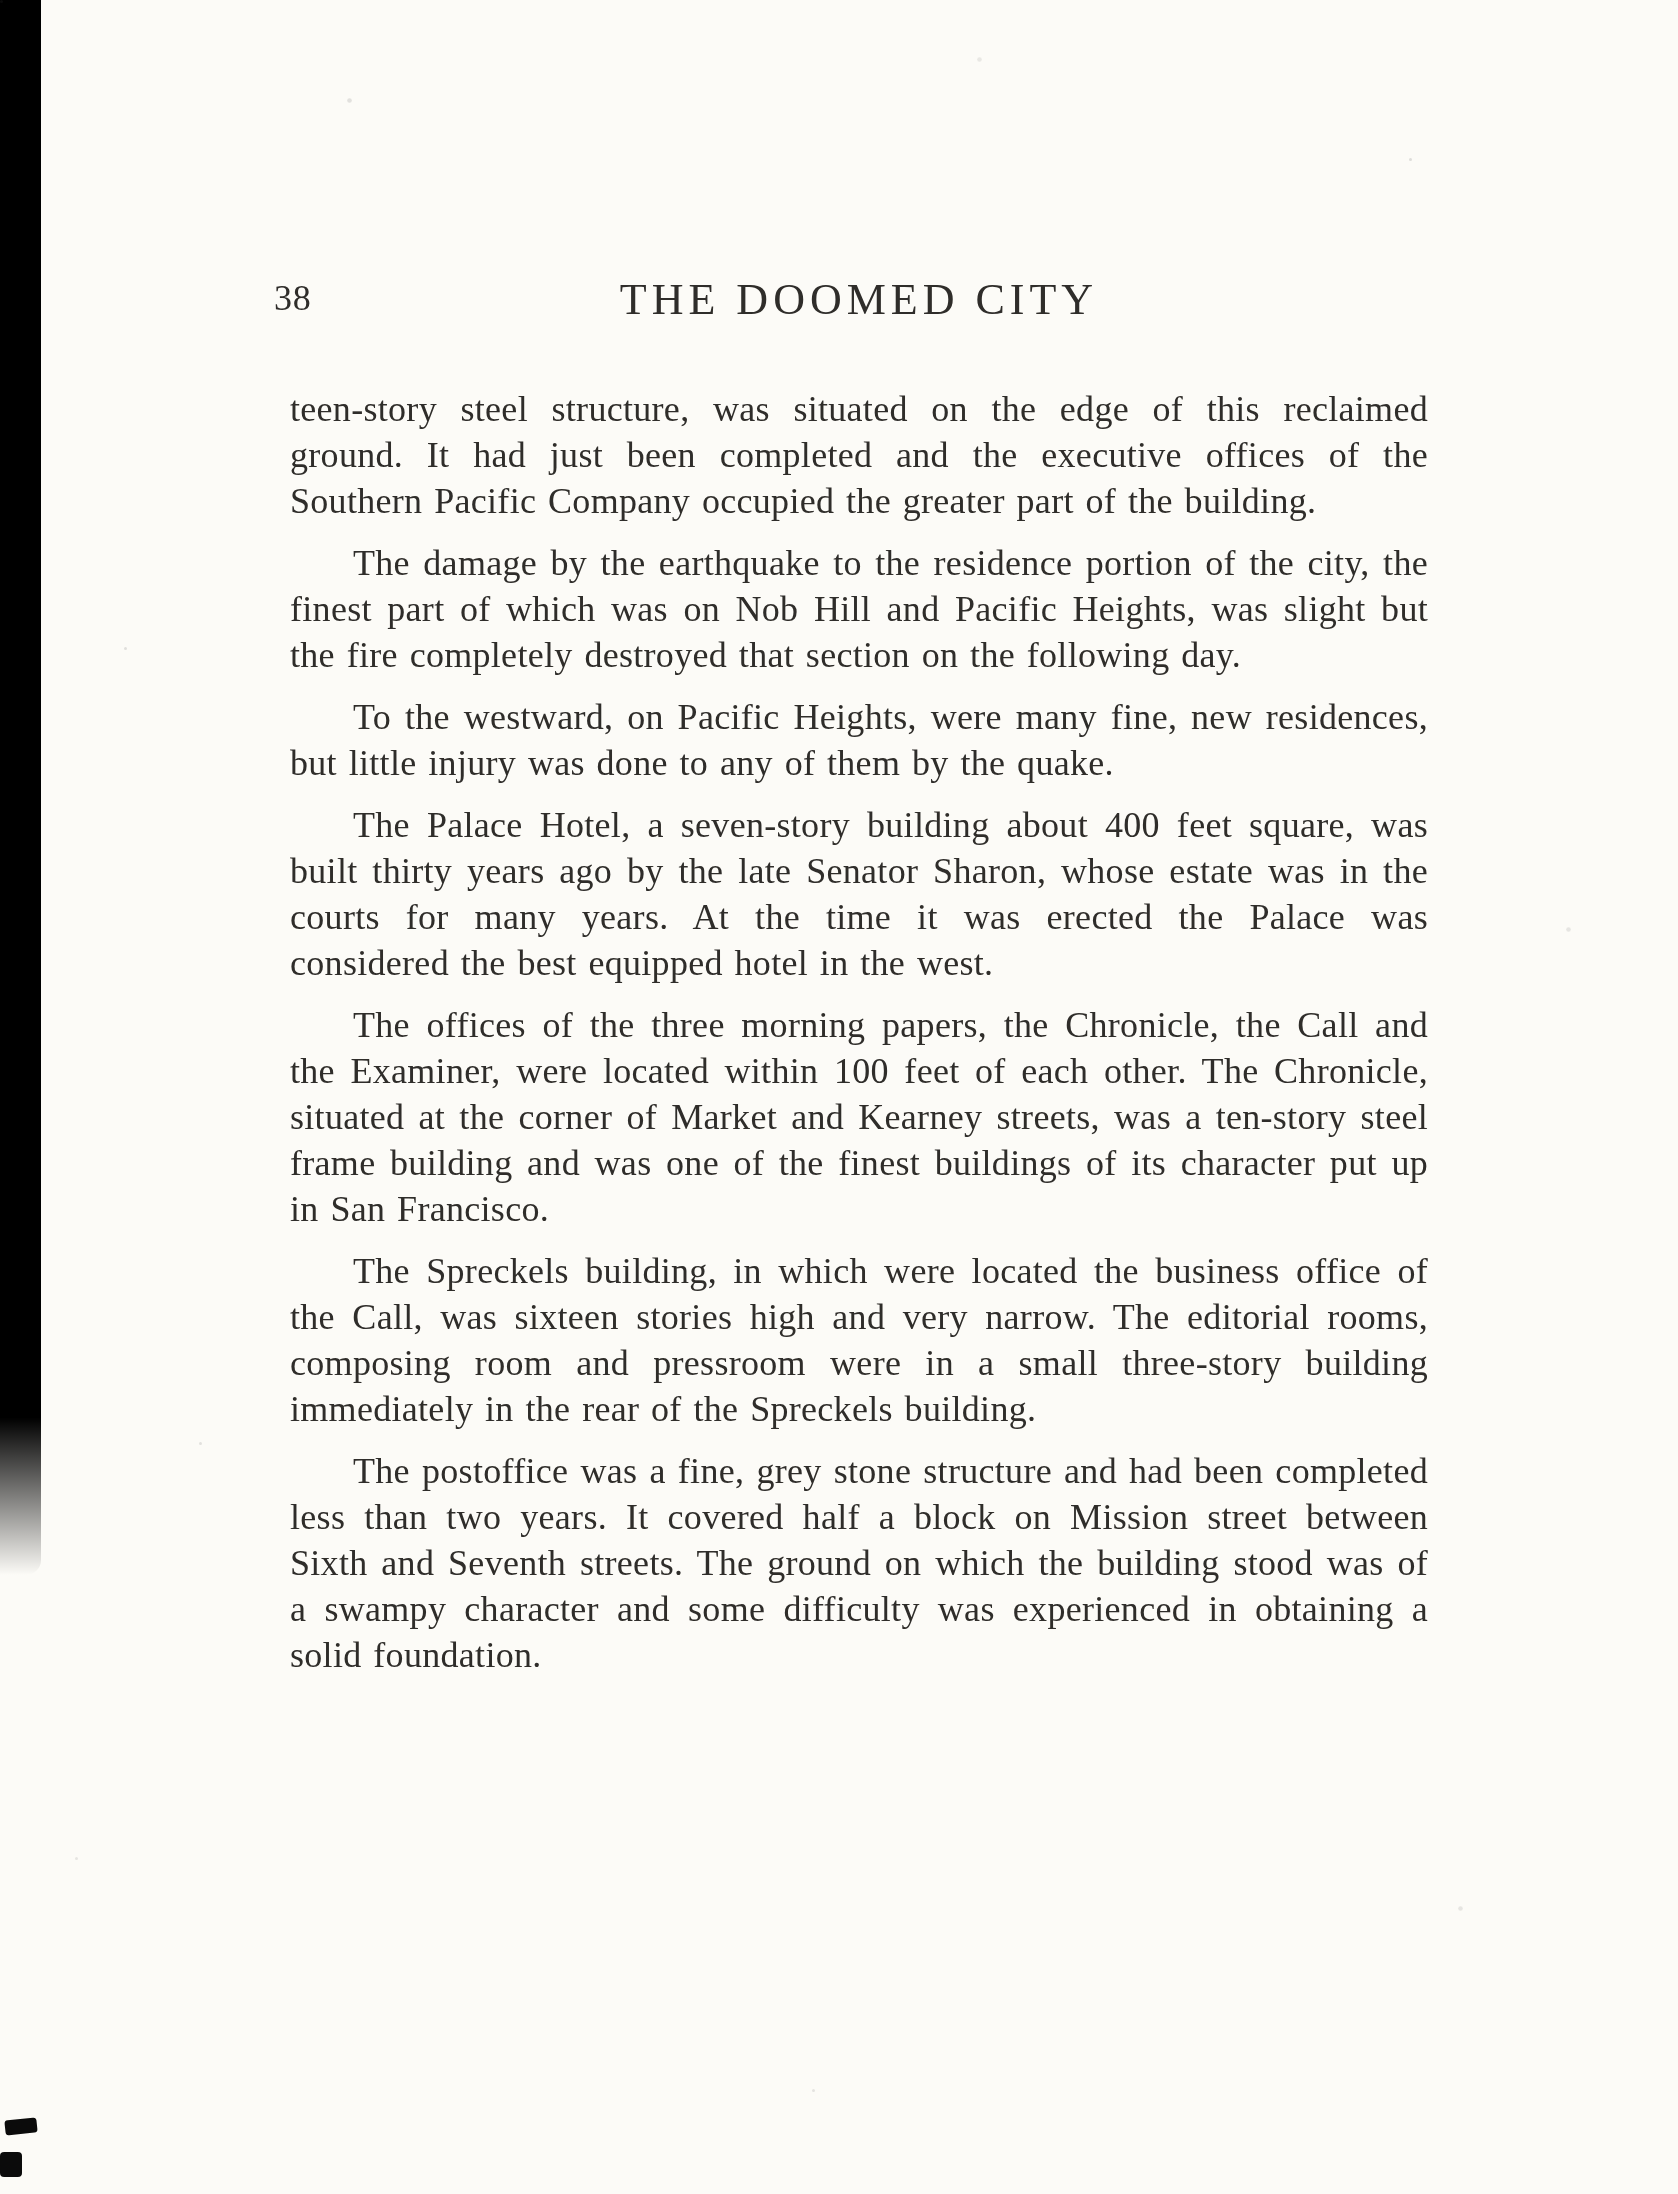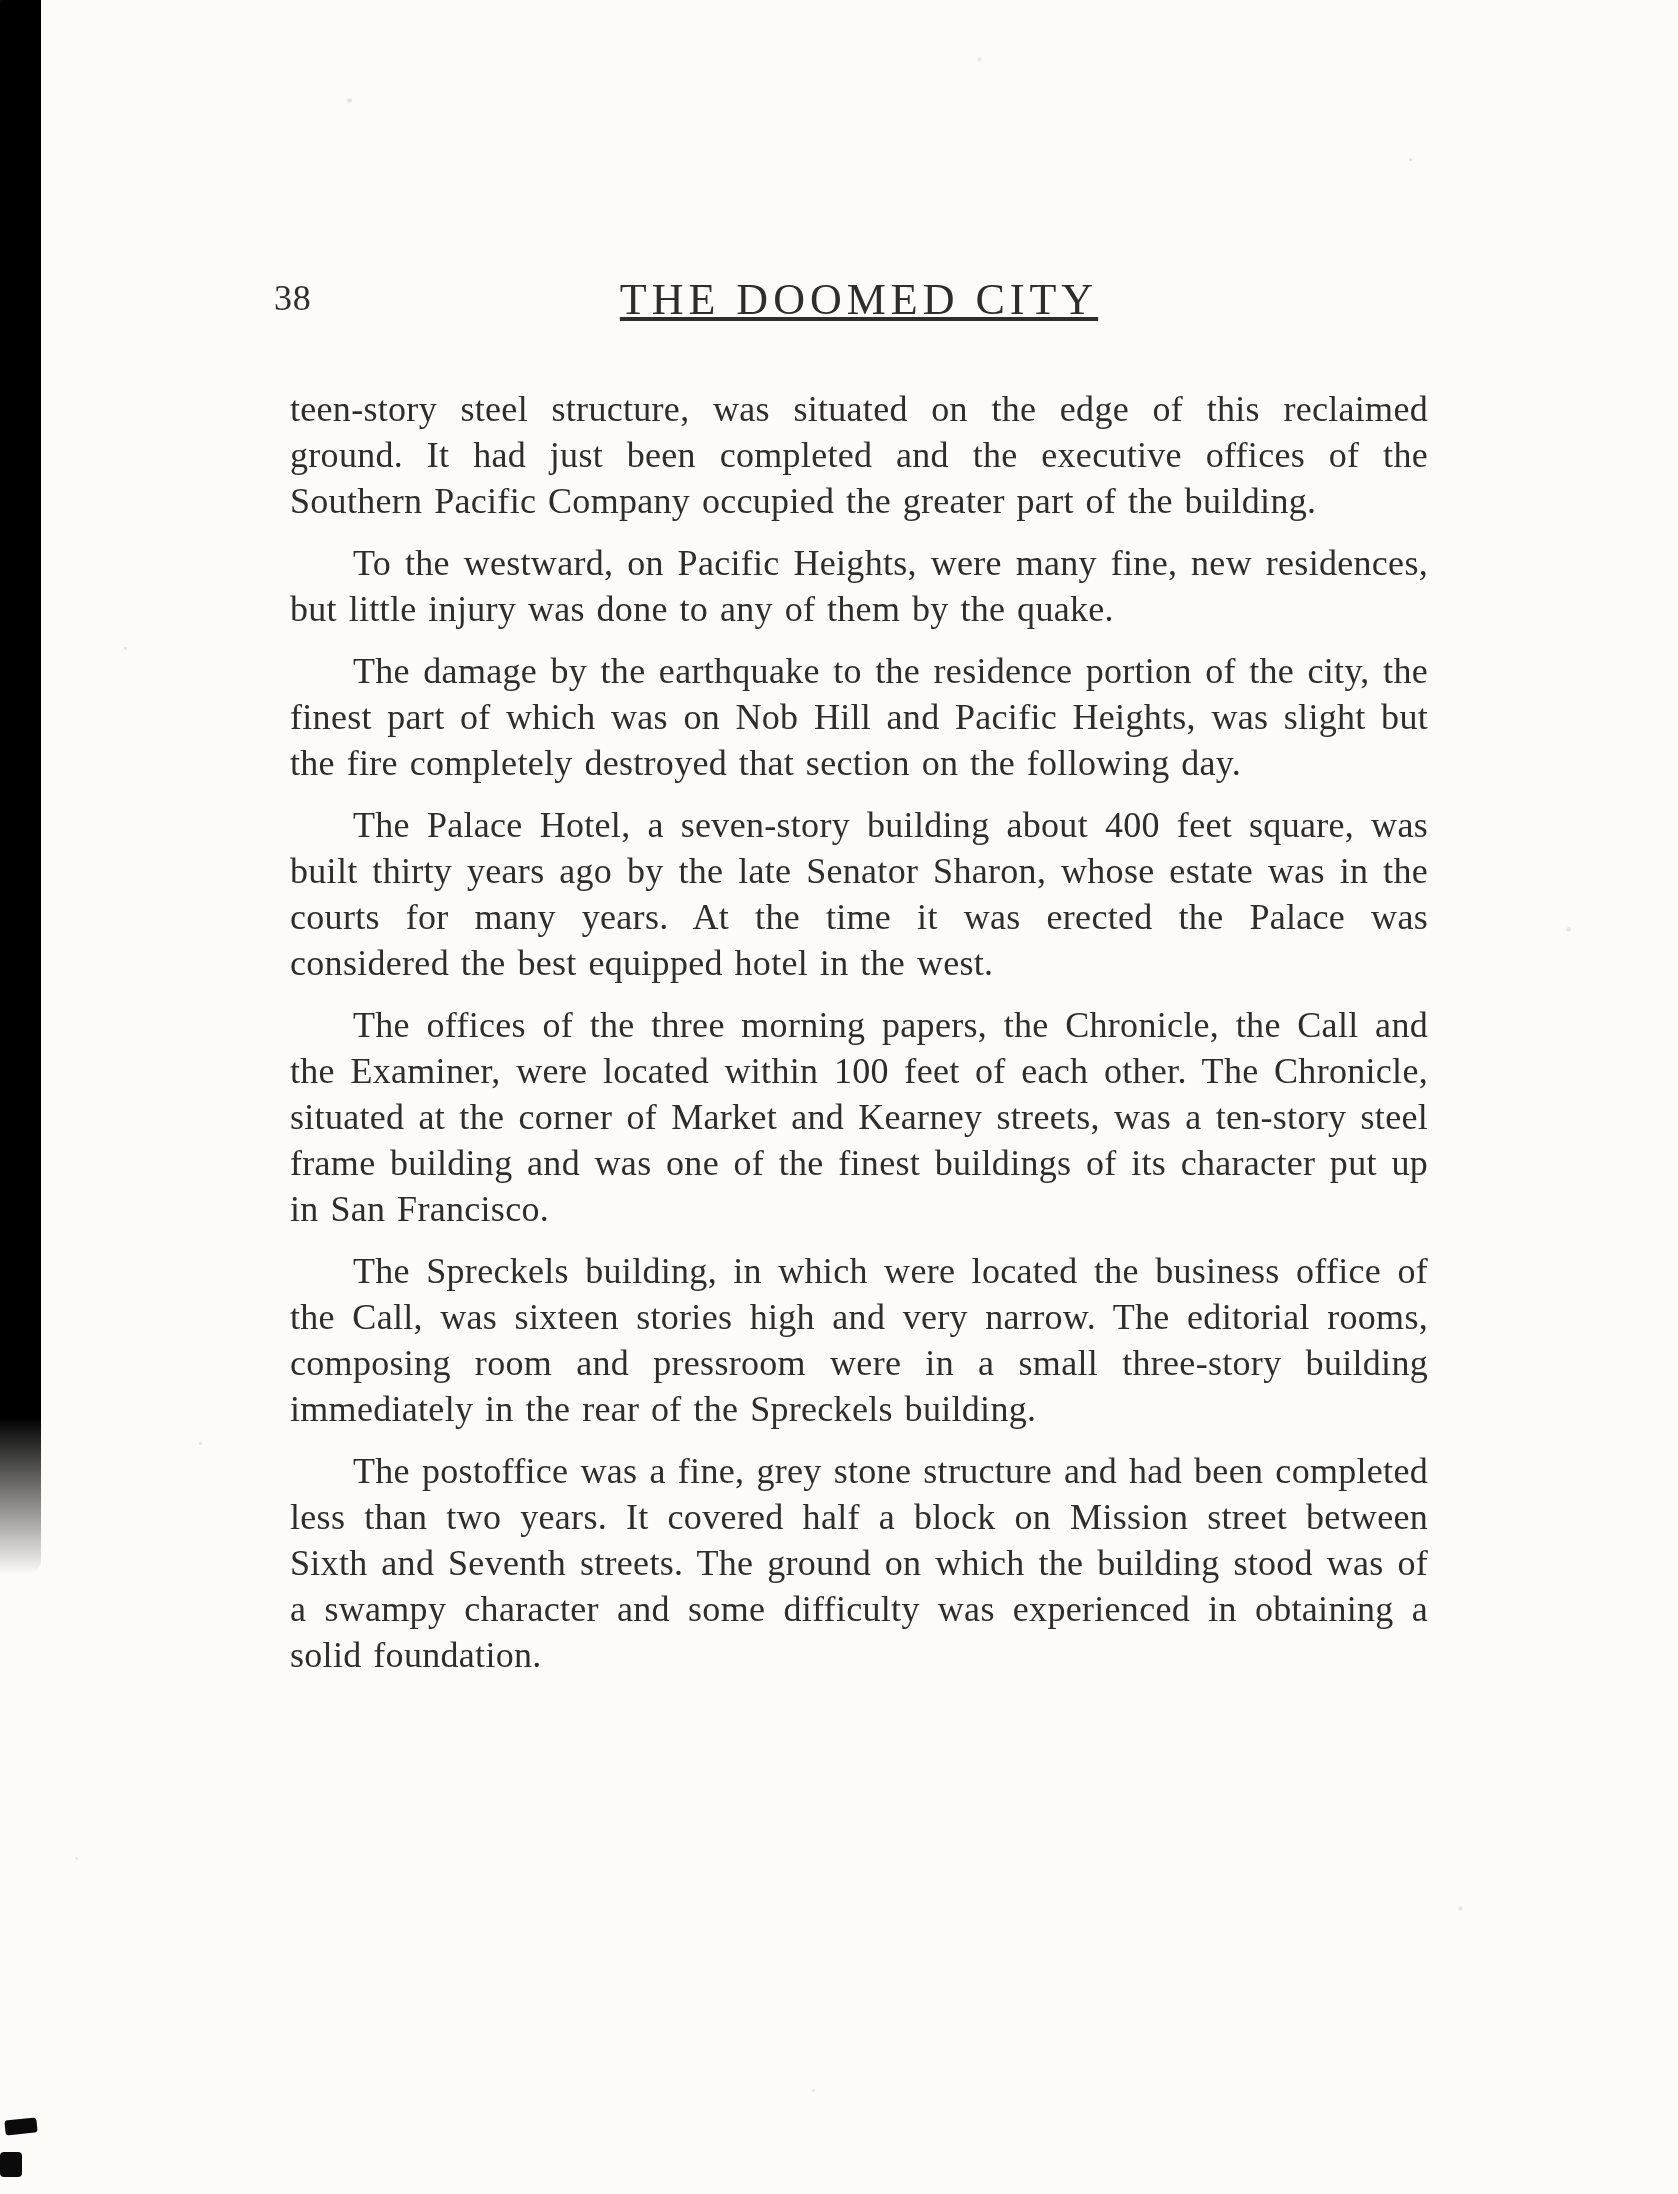--- a/index.html
+++ b/index.html
@@ -71,21 +71,20 @@
     position: absolute;
     left: 274px;
     top: 274px;
     width: 1170px;
     color: #2f2d2a;
   }
   .header {
     position: relative;
     height: 51px;
     margin-bottom: 61px;
-    text-decoration: underline;
   }
   .page-number {
     position: absolute;
     left: 0;
     top: 3.3px;
     font-size: 36px;
     letter-spacing: 0.8px;
   }
   .title {
     text-align: center;
@@ -116,22 +115,22 @@
 
   <div class="content">
 
     <div class="header">
       <span class="page-number">38</span>
       <div class="title">THE DOOMED CITY</div>
     </div>
 
     <div class="text">
       <p>teen-story steel structure, was situated on the edge of this reclaimed ground.  It had just been completed and the executive offices of the Southern Pacific Company occupied the greater part of the building.</p>
+      <p class="indent">The damage by the earthquake to the residence portion of the city, the finest part of which was on Nob Hill and Pacific Heights, was slight but the fire completely destroyed that section on the following day.</p>
       <p class="indent">To the westward, on Pacific Heights, were many fine, new residences, but little injury was done to any of them by the quake.</p>
-      <p class="indent">The damage by the earthquake to the residence portion of the city, the finest part of which was on Nob Hill and Pacific Heights, was slight but the fire completely destroyed that section on the following day.</p>
       <p class="indent">The Palace Hotel, a seven-story building about 400 feet square, was built thirty years ago by the late Senator Sharon, whose estate was in the courts for many years.  At the time it was erected the Palace was considered the best equipped hotel in the west.</p>
       <p class="indent">The offices of the three morning papers, the Chronicle, the Call and the Examiner, were located within 100 feet of each other.  The Chronicle, situated at the corner of Market and Kearney streets, was a ten-story steel frame building and was one of the finest buildings of its character put up in San Francisco.</p>
       <p class="indent">The Spreckels building, in which were located the business office of the Call, was sixteen stories high and very narrow.  The editorial rooms, composing room and pressroom were in a small three-story building immediately in the rear of the Spreckels building.</p>
       <p class="indent">The postoffice was a fine, grey stone structure and had been completed less than two years.  It covered half a block on Mission street between Sixth and Seventh streets.  The ground on which the building stood was of a swampy character and some difficulty was experienced in obtaining a solid foundation.</p>
     </div>
 
   </div>
 </div>
 
 

